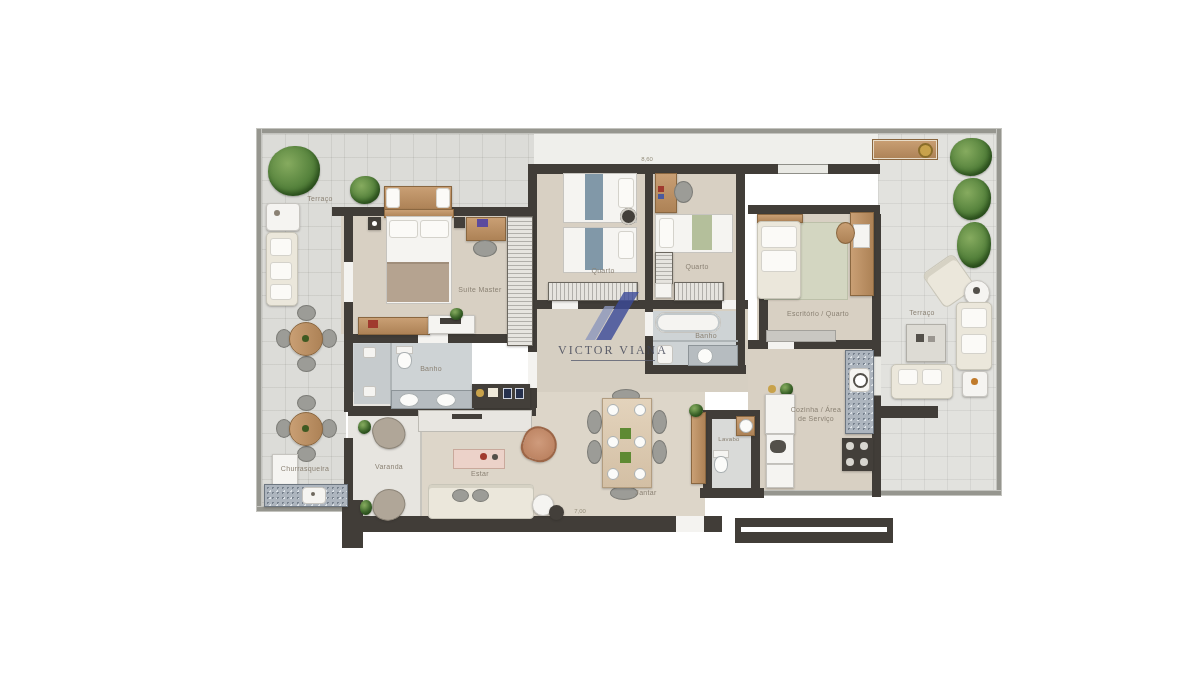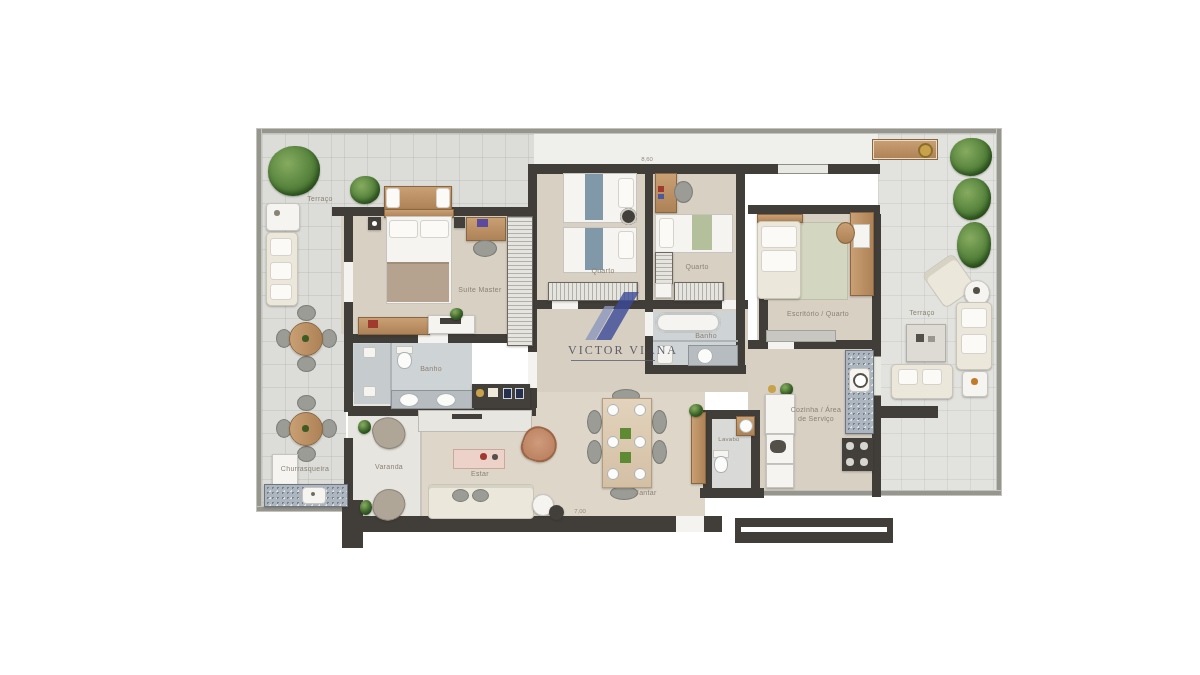--- a/index.html
+++ b/index.html
@@ -54,21 +54,21 @@
   .lbl{position:absolute;transform:translate(-50%,-50%);font-size:7px;line-height:1.3;
        color:#8b8274;letter-spacing:.3px;text-align:center;white-space:pre-line;z-index:40;}
   .dim{position:absolute;transform:translate(-50%,-50%);font-size:6px;color:#97917f;z-index:40;}
   
   #wm{position:absolute;left:548px;top:292px;width:130px;height:84px;opacity:.8;z-index:50;
       text-align:center;}
   #wm .bars{position:relative;width:40px;height:48px;margin:0 auto;}
   #wm .b1{position:absolute;left:17px;top:0;width:15px;height:48px;background:#3b4a99;transform:skewX(-30deg);}
   #wm .b2{position:absolute;left:2px;top:14px;width:10px;height:34px;background:#8d97bd;transform:skewX(-30deg);}
   #wm .brand{margin-top:3px;font-family:"Liberation Serif",serif;font-size:12px;letter-spacing:2px;
-      color:#3e4254;text-align:right;}
+      color:#3e4254;}
   #wm .rule{width:84px;height:1px;background:#5a5e70;margin:2px auto 0;}
 </style>
 </head>
 <body>
 
 <div id="scene">
 
   <div class="abs tile" style="left:262px;top:134px;width:84px;height:372px;"></div>
   <div class="abs tile" style="left:344px;top:134px;width:190px;height:73px;"></div>
   <div class="abs whiteband" style="left:534px;top:134px;width:344px;height:30px;"></div>

